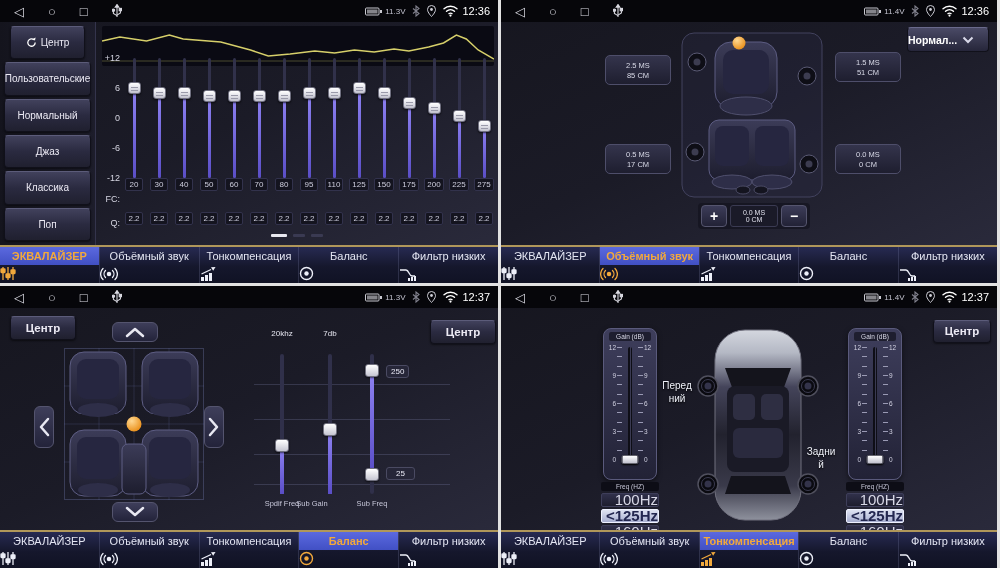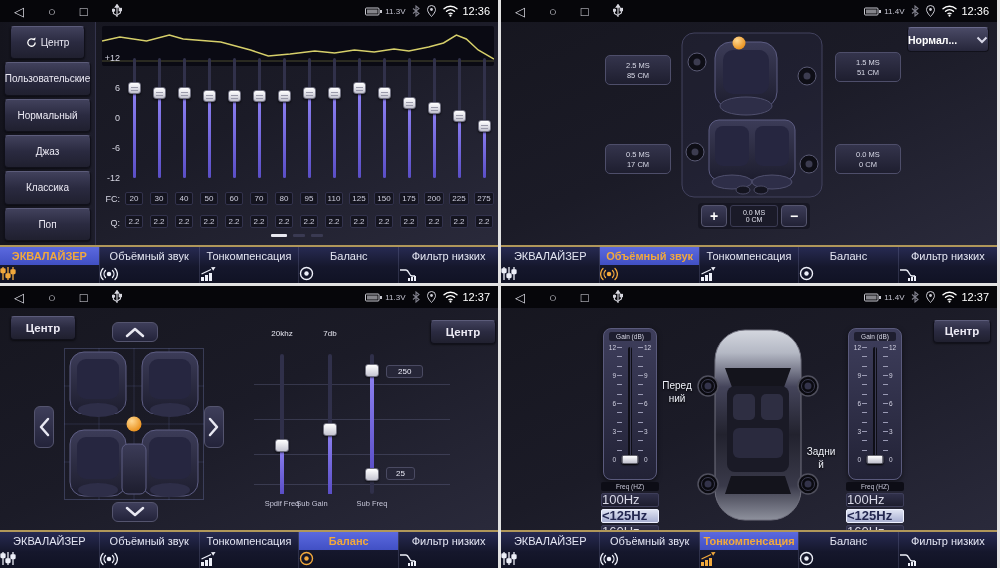--- a/index.html
+++ b/index.html
@@ -35,29 +35,29 @@
 #curvebox{position:absolute;left:6px;right:4px;top:4px;height:40px;background:#0a0a13;border-radius:2px}
 #curvebox svg{width:100%;height:100%}
 .scl{position:absolute;left:0;width:24px;text-align:right;font-size:9px;color:#d6d6e2}
 #eq-bands{position:absolute;left:28px;right:4px;top:36px;display:flex;justify-content:space-between}
 .band{width:20px;display:flex;flex-direction:column;align-items:center}
 .track{width:3px;height:120px;position:relative;background:#31314a;border-radius:2px;cursor:pointer}
 .fill{position:absolute;bottom:0;left:0;width:3px;background:linear-gradient(180deg,#8e82f2,#5a4ec6);border-radius:2px}
 .thumb{position:absolute;left:-5px;width:13px;height:12px;background:linear-gradient(180deg,#fff 0%,#e8e8ee 40%,#c2c2ce 100%);border:1px solid #707080;border-radius:3px;box-shadow:0 1px 2px rgba(0,0,0,.7)}
 .thumb::after{content:"";position:absolute;left:2px;right:2px;top:4px;height:4px;background:repeating-linear-gradient(180deg,#9a9aaa 0 1px,transparent 1px 3px)}
 .badge{font-size:8px;color:#ccccdc;background:#14141f;border:1px solid #32324c;border-radius:2px;padding:1px 2px;min-width:18px;text-align:center}
-.fcb{margin-top:14px}
-.qb{margin-top:10px}
+.fcb{}
+.qb{margin-top:21px}
 #eq-dots{position:absolute;left:0;right:0;top:212px;display:flex;justify-content:center;gap:6px;align-items:center}
 .dash{width:12px;height:3px;background:#3a3a52;border-radius:1px;cursor:pointer}
 .dash.on{width:16px;background:#e8e8f0}
 
 #sidebar2{position:absolute;left:0;top:22px;bottom:38px;width:102px;display:flex;flex-direction:column;gap:5px;padding:5px;background:linear-gradient(90deg,#14141d,#1d1d2b);border-right:1px solid #34344c}
 #sidebar2 .sbtn{flex:1;font-size:10.5px;padding:2px 4px}
-.dd{position:absolute;right:8px;top:27px;width:82px;height:25px;display:flex;align-items:center;justify-content:space-between;gap:5px;font-size:10.5px;font-weight:bold;color:#fff;background:linear-gradient(180deg,#4a4a66,#26263a);border:1px solid #11111a;border-top-color:#6a6a8c;border-radius:4px;cursor:pointer}
+.dd{position:absolute;right:8px;top:27px;width:82px;height:25px;display:flex;align-items:center;justify-content:flex-start;gap:5px;font-size:10.5px;font-weight:bold;color:#fff;background:linear-gradient(180deg,#4a4a66,#26263a);border:1px solid #11111a;border-top-color:#6a6a8c;border-radius:4px;cursor:pointer}
 .dbtn{position:absolute;width:66px;height:30px;display:flex;flex-direction:column;align-items:center;justify-content:center;gap:1px;font-size:7.5px;color:#d9dae8;background:linear-gradient(180deg,#34344c,#1e1e2f);border:1px solid #4e4e6a;border-radius:5px;cursor:pointer}
 #seatframe{position:absolute;left:180px;top:32px;width:142px;height:166px}
 #adjust{position:absolute;left:197px;top:203px;display:flex;gap:3px;align-items:center;background:rgba(15,15,25,.55);padding:2px 3px;border-radius:4px}
 .abtn{width:26px;height:22px;display:flex;align-items:center;justify-content:center;color:#fff;font-size:14px;font-weight:bold;background:linear-gradient(180deg,#3c3c58,#222236);border:1px solid #55556e;border-radius:4px;cursor:pointer}
 .aval{width:48px;height:22px;display:flex;flex-direction:column;align-items:center;justify-content:center;font-size:7px;color:#e0e0ec;background:#1a1a28;border:1px solid #3a3a52;border-radius:3px}
 
 #p3 .cbtn{position:absolute;width:66px;height:24px}
 #cbtn-left{left:10px;top:30px}
 #cbtn-right3{left:430px;top:34px}
 .chev{position:absolute;display:flex;align-items:center;justify-content:center;background:linear-gradient(180deg,#3e3e5a,#23233a);border:1px solid #54546e;border-radius:6px;cursor:pointer}
@@ -66,21 +66,21 @@
 #chev-left{left:34px;top:120px;width:20px;height:42px}
 #chev-right{left:204px;top:120px;width:20px;height:42px}
 #seatgrid{position:absolute;left:64px;top:62px;width:140px;height:152px}
 #balsliders{position:absolute;left:254px;top:54px;width:210px;height:184px}
 .hline{position:absolute;left:0;right:14px;height:1px;background:rgba(150,155,205,.22)}
 .vslider{position:absolute;top:14px;width:14px;height:140px}
 .vtrack{position:absolute;left:5px;top:0;width:4px;height:100%;background:#30304a;border-radius:2px;cursor:pointer}
 .vfill{position:absolute;left:0;width:4px;background:linear-gradient(180deg,#8e82f2,#5a4ec6)}
 .vthumb{position:absolute;left:-5px;width:14px;height:13px;background:linear-gradient(180deg,#fff,#c6c6d2);border:1px solid #70707e;border-radius:3px;box-shadow:0 1px 2px rgba(0,0,0,.6);cursor:pointer}
 .vtoplab{position:absolute;top:-11px;font-size:8px;color:#e6e6f0;width:40px;text-align:center}
-.vbadge{position:absolute;font-size:8px;color:#e8e8f4;background:#262638;border:1px solid #4a4a62;border-radius:3px;padding:1px 11px}
+.vbadge{position:absolute;font-size:8px;color:#e8e8f4;background:#262638;border:1px solid #4a4a62;border-radius:3px;padding:1px 4px}
 #badge25{padding:1px 9px}
 .vbotlab{position:absolute;top:160px;width:44px;text-align:center;font-size:7.5px;line-height:1.15;color:#c6c6d8}
 
 .gaingroup{position:absolute;width:54px;height:152px;background:linear-gradient(180deg,#3e3e5c,#222236);border:1px solid #5a5a7c;border-radius:8px;box-shadow:0 2px 5px rgba(0,0,0,.5)}
 #gg-left{left:102px;top:42px}
 #gg-right{left:347px;top:42px}
 .gtitle{margin:3px auto 0;text-align:center;font-size:6.5px;color:#d8d8e6;background:rgba(10,10,18,.6);width:42px;border-radius:2px;padding:1px 0}
 .gbody{position:relative;height:128px;margin-top:2px}
 .gticks{position:absolute;top:4px;width:5px;height:112px;background:repeating-linear-gradient(180deg,#9a9ab4 0 1px,transparent 1px 9.33px)}
 .gticks.l{left:13px}.gticks.r{right:13px}
@@ -88,21 +88,21 @@
 .gain-scale.l{left:1px;text-align:right}
 .gain-scale.r{right:1px;text-align:left}
 .gtick-lab{position:absolute;width:100%}
 .gtrack{position:absolute;left:50%;margin-left:-2px;top:4px;width:4px;height:112px;background:#0e0e16;border-radius:2px;cursor:pointer}
 .gtrack::after{content:"";position:absolute;left:1.5px;top:0;bottom:0;width:1px;background:#3a3a52}
 .gthumb{position:absolute;left:50%;transform:translateX(-50%);width:17px;height:9px;background:linear-gradient(180deg,#fff,#c2c2ce);border:1px solid #66666f;border-radius:2px;box-shadow:0 1px 2px #000;cursor:pointer}
 .freqstack{position:absolute;width:58px;display:flex;flex-direction:column;gap:2px}
 #fs-left{left:100px;top:196px}
 #fs-right{left:345px;top:196px}
 .freq-title{background:#0d0d16;border-radius:2px;font-size:6.5px;color:#c8c8d8;text-align:center;padding:1px 0}
-.freq-opt{background:linear-gradient(180deg,#30304a,#1d1d2e);border:1px solid #3e3e5a;color:#d8d8e6;font-size:13px;line-height:12px;text-align:left;border-radius:2px;cursor:pointer}
+.freq-opt{background:linear-gradient(180deg,#30304a,#1d1d2e);border:1px solid #3e3e5a;color:#d8d8e6;font-size:15px;line-height:12px;text-align:right;border-radius:2px;cursor:pointer}
 .freq-opt.selected{background:linear-gradient(180deg,#dfe3f2,#a9b0d2);color:#232750;font-weight:bold;border-color:#eef1ff}
 .sidelab{position:absolute;font-size:10px;color:#eef0f8;text-align:center;line-height:1.25;text-shadow:0 1px 2px #000}
 #front-lab{left:152px;top:94px;width:48px}
 #rear-lab{left:298px;top:160px;width:44px}
 #car{position:absolute;left:196px;top:42px;width:122px;height:196px}
 #p4 .cbtn{position:absolute;left:432px;top:34px;width:58px;height:23px}
 </style>
 </head>
 <body>
 

